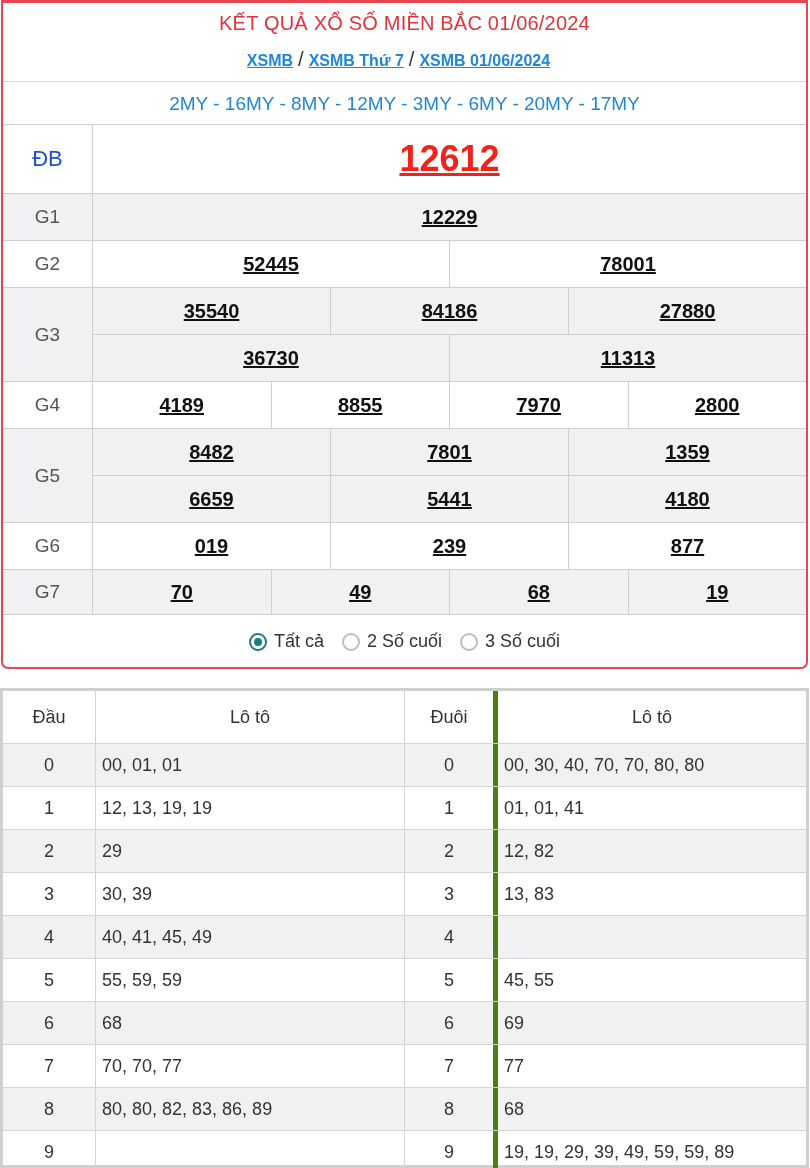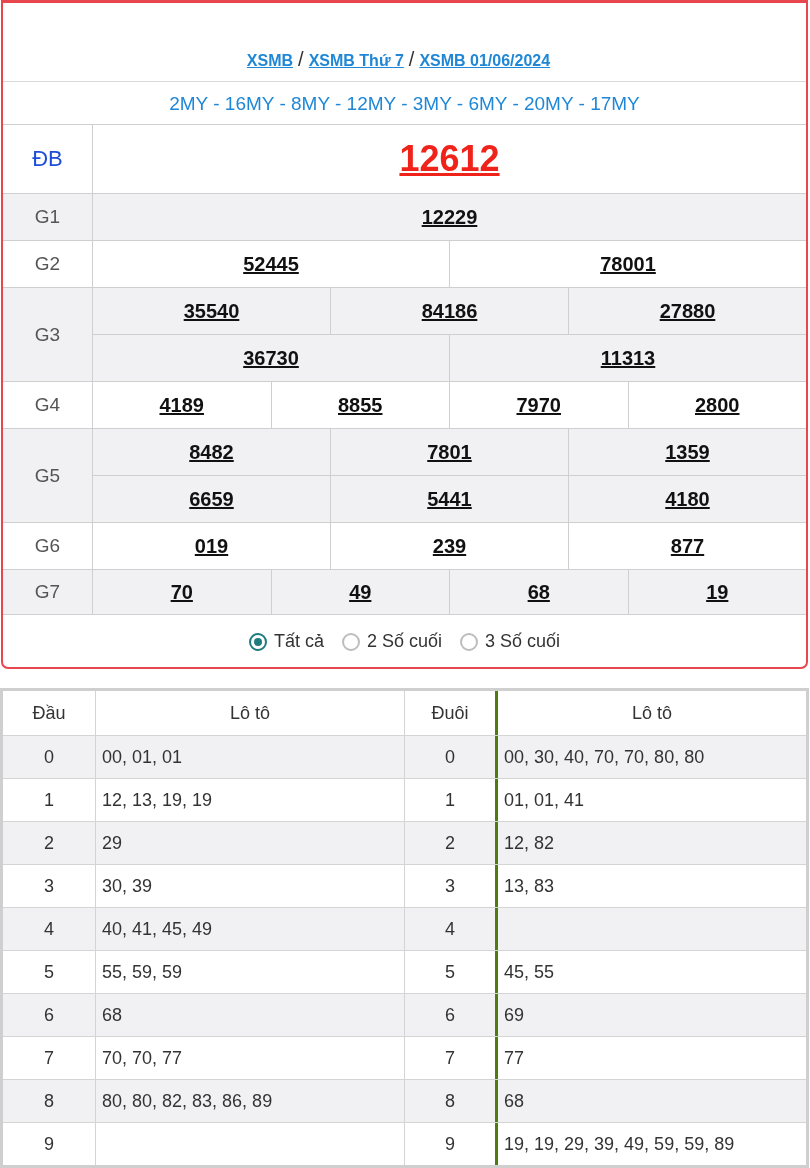--- a/index.html
+++ b/index.html
@@ -59,34 +59,35 @@
   .rdot.on::after {
     content: ""; position: absolute; left: 3px; top: 3px; width: 8px; height: 8px;
     border-radius: 50%; background: #1e7b7e;
   }
 
   .loto {
     position: absolute; left: 0; top: 688px; width: 809px; height: 480px;
     border: 3px solid #cfcfcf; border-bottom: 3px solid #cfcfcf; background: #fff;
   }
   .lrow { display: flex; height: 43px; border-top: 1px solid #d4d4d4; }
-  .lrow:first-child { border-top: none; height: 44px; }
+  .lrow:first-child { border-top: none; height: 52px; }
   .lrow.gray { background: #f1f0f3; }
   .lc { display: flex; align-items: center; font-size: 18px; color: #333; }
   .lc.k { justify-content: center; }
   .c1 { width: 93px; border-right: 1px solid #d4d4d4; }
   .c2 { width: 309px; border-right: 1px solid #d4d4d4; padding-left: 6px; }
-  .c3 { width: 93px; border-right: 3px solid #4d7c0f; }
+  .c3 { width: 93px; border-right: 5px solid #4d7c0f; }
   .c4 { flex: 1; padding-left: 6px; }
   .lrow.head .lc { justify-content: center; padding-left: 0; color: #333; }
 </style>
 </head>
 <body>
 
 <div class="card">
+  <div class="hdr-title">KẾT QUẢ XỔ SỐ MIỀN BẮC 01/06/2024</div>
   <div class="breadcrumb">
     <a>XSMB</a><span class="sep">/</span><a>XSMB Thứ 7</a><span class="sep">/</span><a>XSMB 01/06/2024</a>
   </div>
   <div class="hline" style="top:78px"></div>
   <div class="codes">2MY - 16MY - 8MY - 12MY - 3MY - 6MY - 20MY - 17MY</div>
 
   <div class="prize-table">
     <div class="prow" style="height:69px">
       <div class="plabel red">ĐB</div>
       <div class="pcells">

